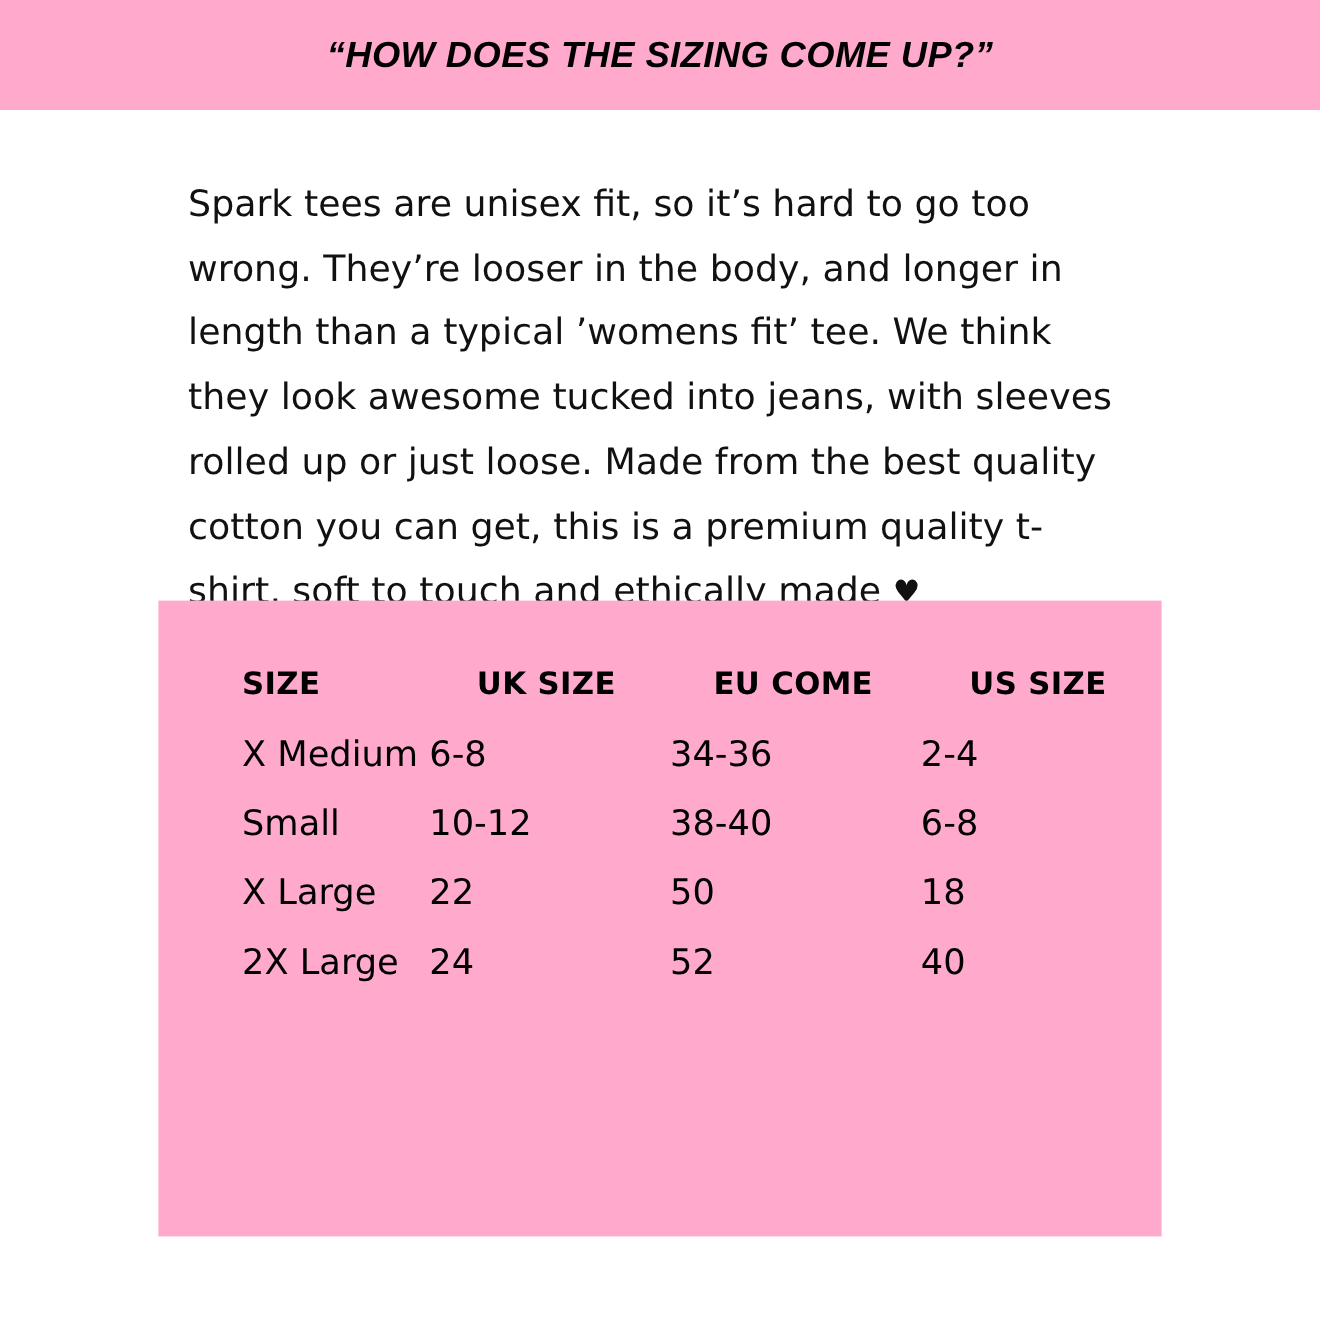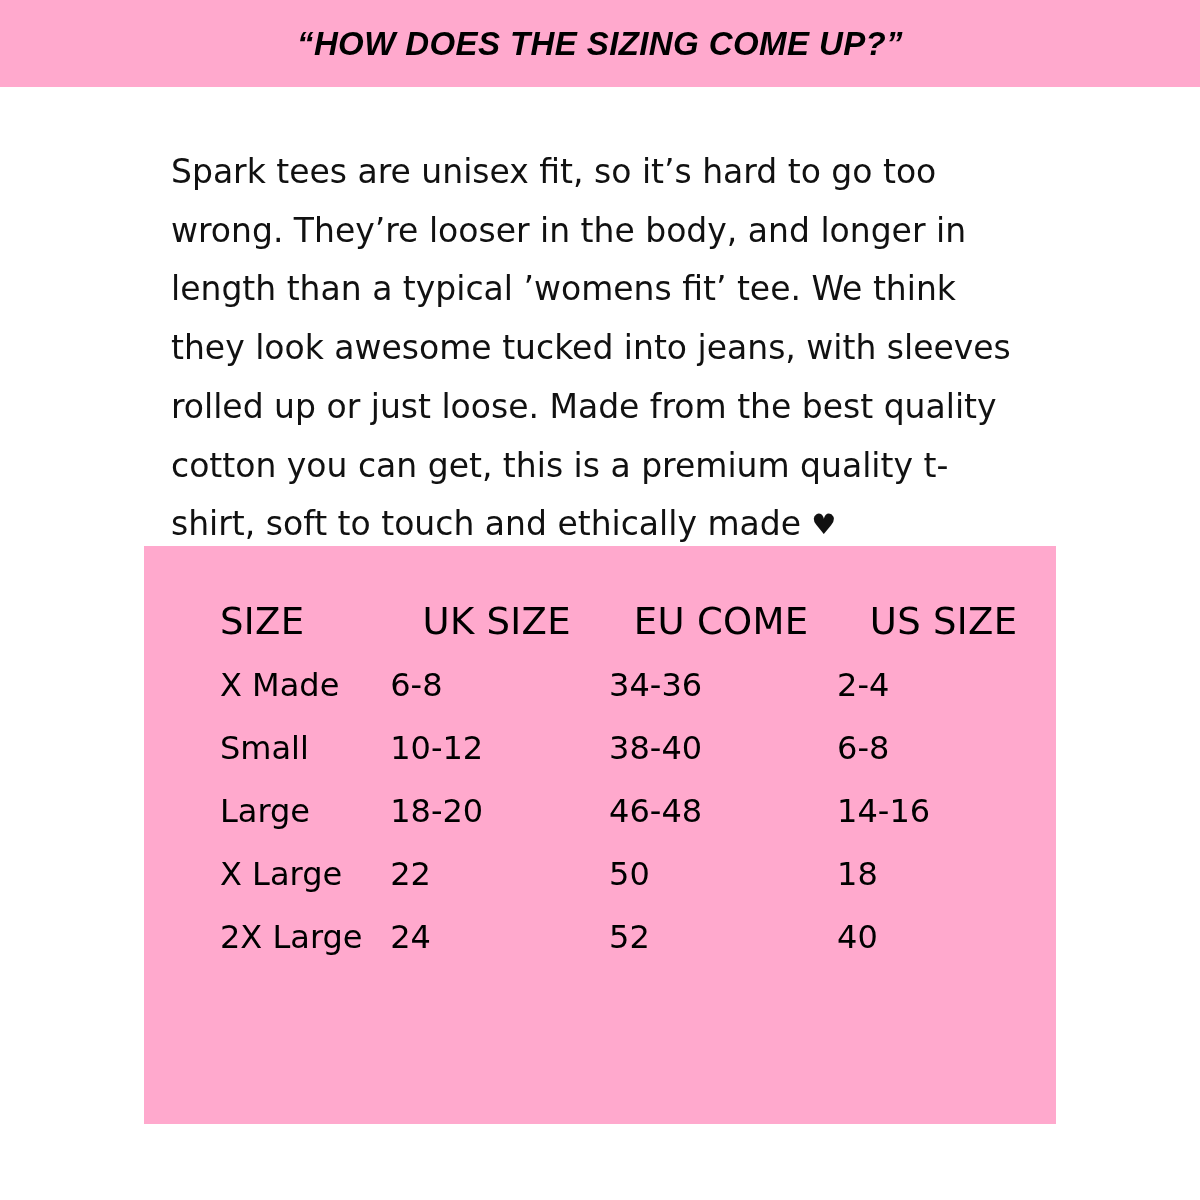--- a/index.html
+++ b/index.html
@@ -14,21 +14,21 @@
     overflow: hidden;
   }
   .page {
     position: relative;
     width: 1200px;
     height: 1200px;
     box-sizing: border-box;
   }
   .header-band {
     width: 100%;
-    height: 87px;
+    height: 100px;
     background: #ffa9cd;
     display: flex;
     align-items: center;
     justify-content: center;
   }
   .header-title {
     font-size: 33px;
     font-weight: bold;
     font-style: italic;
     letter-spacing: 0.4px;
@@ -71,22 +71,23 @@
   table.size-table th,
   table.size-table td {
     color: #000000;
     font-weight: 400;
     font-size: 32px;
     padding: 0;
     height: 63px;
     vertical-align: middle;
   }
   table.size-table th {
-    font-size: 37px;
+    font-size: 28px;
     letter-spacing: 0.3px;
+    font-weight: bold;
   }
   
   col.c-size  { width: 27%; }
   col.c-uk    { width: 24%; }
   col.c-eu    { width: 25%; }
   col.c-us    { width: 24%; }
 
   .cell-size {
     text-align: left;
     padding-left: 76px !important;
@@ -119,36 +120,30 @@
       <thead>
         <tr>
           <th class="cell-size">SIZE</th>
           <th class="cell-uk">UK SIZE</th>
           <th class="cell-eu">EU COME</th>
           <th class="cell-us">US SIZE</th>
         </tr>
       </thead>
       <tbody>
         <tr>
-          <td class="cell-size">X Made</td>
+          <td class="cell-size">X Medium</td>
           <td class="cell-uk">6-8</td>
           <td class="cell-eu">34-36</td>
           <td class="cell-us">2-4</td>
         </tr>
         <tr>
           <td class="cell-size">Small</td>
           <td class="cell-uk">10-12</td>
           <td class="cell-eu">38-40</td>
           <td class="cell-us">6-8</td>
-        </tr>
-        <tr>
-          <td class="cell-size">Large</td>
-          <td class="cell-uk">18-20</td>
-          <td class="cell-eu">46-48</td>
-          <td class="cell-us">14-16</td>
         </tr>
         <tr>
           <td class="cell-size">X Large</td>
           <td class="cell-uk">22</td>
           <td class="cell-eu">50</td>
           <td class="cell-us">18</td>
         </tr>
         <tr>
           <td class="cell-size">2X Large</td>
           <td class="cell-uk">24</td>

